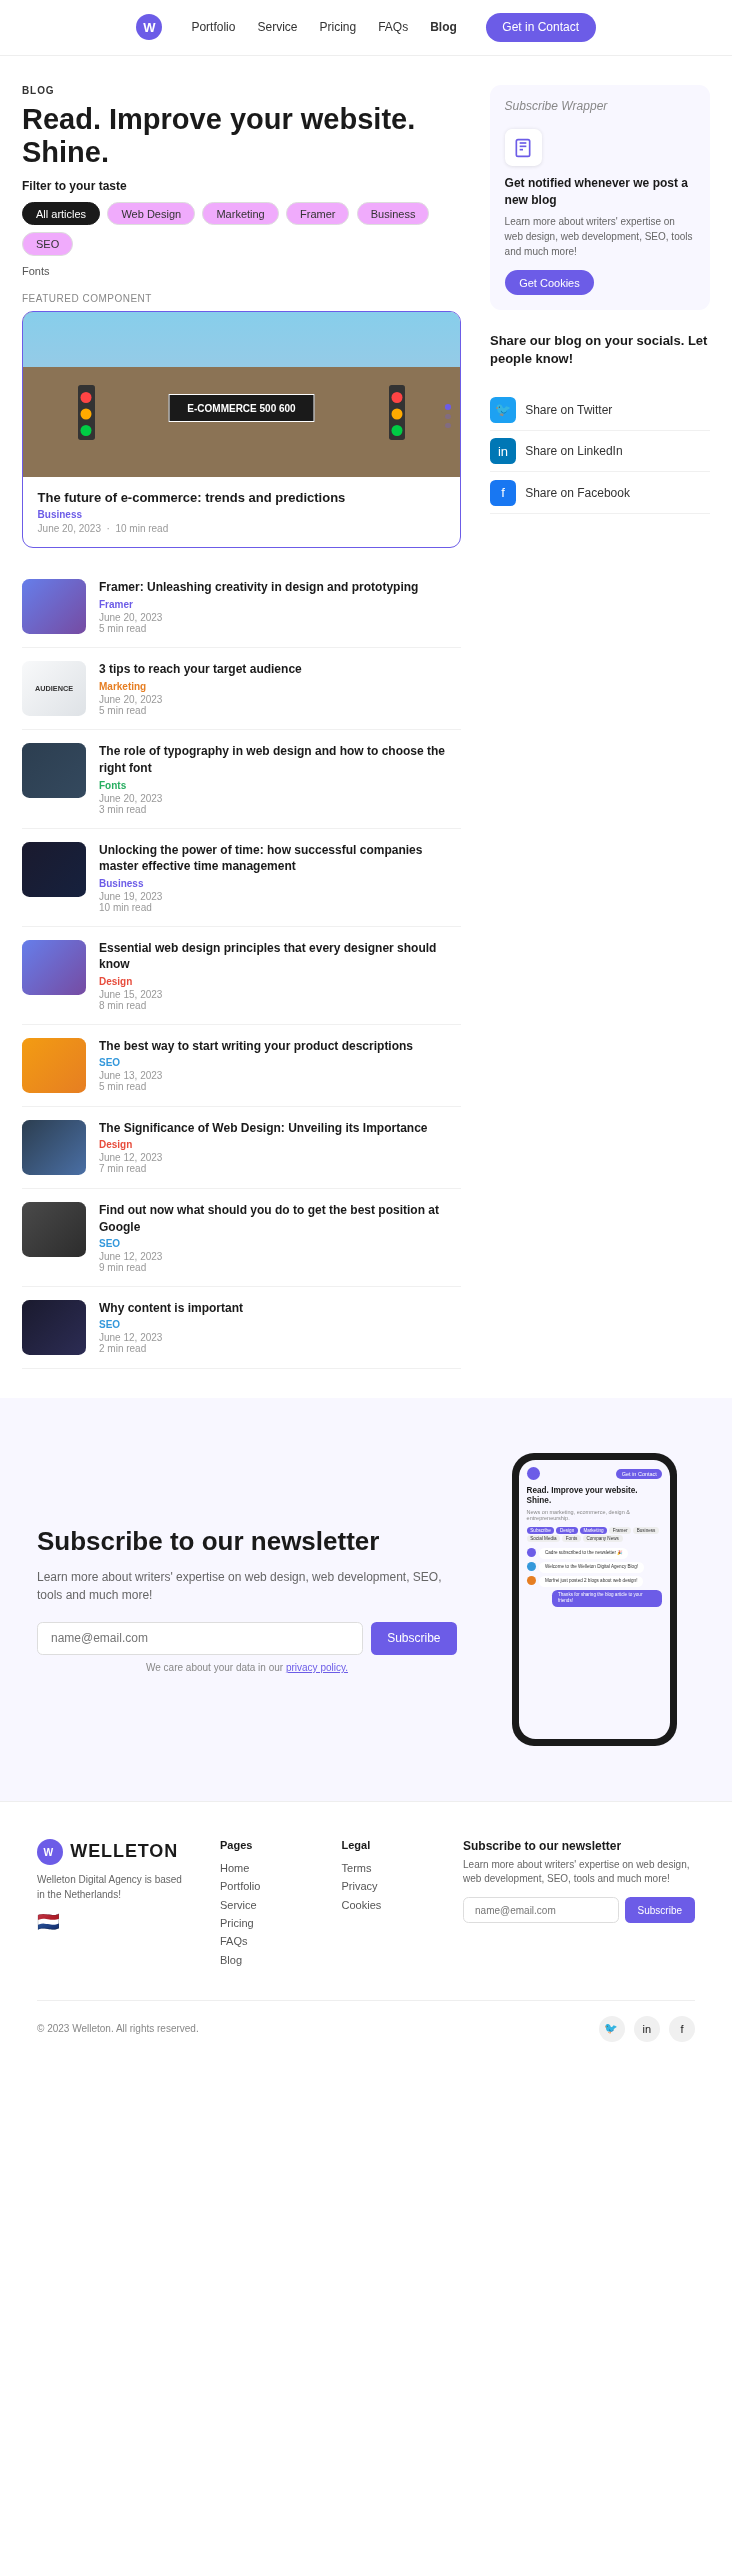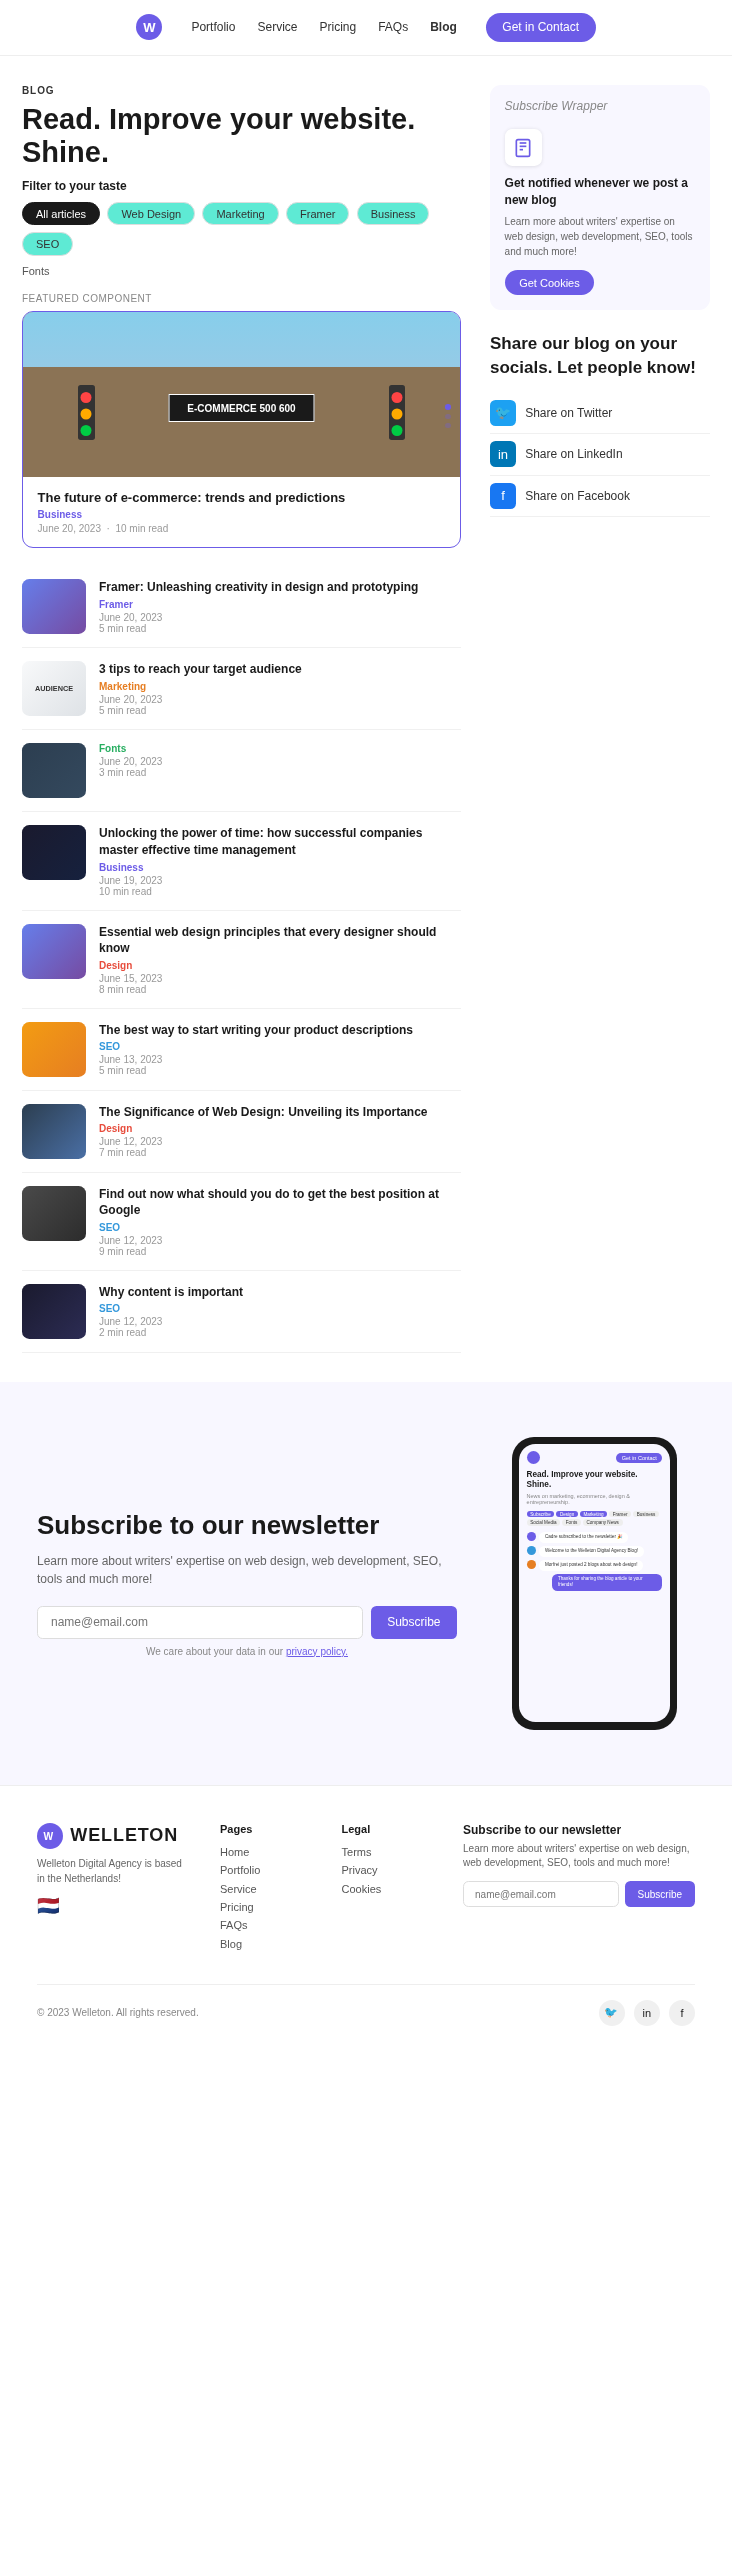--- a/index.html
+++ b/index.html
@@ -19,21 +19,21 @@
     .side-col { width: 220px; flex-shrink: 0; }
 
     
     .blog-label { font-size: 10px; font-weight: 700; color: #333; letter-spacing: 0.9px; text-transform: uppercase; margin-bottom: 7.3px; }
     .blog-title { font-size: 29px; font-weight: 800; line-height: 1.15; margin-bottom: 9.2px; }
     .blog-desc { font-size: 12px; color: #666; margin-bottom: 18.3px; line-height: 1.5; }
 
     
     .filter-label { font-size: 12px; font-weight: 600; margin-bottom: 9.2px; }
     .filter-tags { display: flex; flex-wrap: wrap; gap: 7.3px; margin-bottom: 7.3px; }
-    .tag { padding: 4.6px 13px; border-radius: 18.3px; font-size: 11px; cursor: pointer; border: 0.9px solid #ddd; background: #5eead4; color: #333; }
+    .tag { padding: 4.6px 13px; border-radius: 18.3px; font-size: 11px; cursor: pointer; border: 0.9px solid #ddd; background: #f0abfc; color: #333; }
     .tag.active { background: #1a1a1a; color: #fff; border-color: #1a1a1a; }
     .tag-secondary { font-size: 11px; color: #555; padding: 1.8px 0; cursor: pointer; }
 
     
     .featured-label { font-size: 10px; color: #888; margin-bottom: 7.3px; text-transform: uppercase; letter-spacing: 0.5px; }
     .featured-card { border: 1.4px solid #6c5ce7; border-radius: 11px; overflow: hidden; margin-bottom: 18.3px; position: relative; }
     .featured-img { width: 100%; height: 165px; background: linear-gradient(135deg, #8B7355 0%, #d4c5a9 40%, #87CEEB 100%); display: flex; align-items: center; justify-content: center; overflow: hidden; }
     .ecommerce-scene { width: 100%; height: 100%; background: linear-gradient(180deg, #87CEEB 0%, #b0c4de 100%); position: relative; display: flex; align-items: flex-end; justify-content: center; }
     .building { position: absolute; bottom: 0; left: 0; right: 0; height: 110px; background: #8B7355; }
     .sign-board { position: absolute; bottom: 55px; left: 50%; transform: translateX(-50%); background: #1a1a1a; color: #fff; padding: 7.3px 18.3px; font-size: 10px; font-weight: 700; border: 1.8px solid #fff; white-space: nowrap; }
@@ -67,21 +67,21 @@
     .cat-seo { color: #3498db; }
 
     
     .sidebar-subscribe { background: #f8f7ff; border-radius: 11px; padding: 14.6px; margin-bottom: 22px; }
     .sidebar-subscribe-header { font-size: 12px; color: #888; margin-bottom: 16px; font-style: italic; }
     .sidebar-subscribe-title { font-size: 12px; font-weight: 700; margin-bottom: 5.5px; line-height: 1.4; }
     .sidebar-subscribe-desc { font-size: 10px; color: #666; margin-bottom: 11px; line-height: 1.5; }
     .sidebar-icon { width: 37px; height: 37px; background: #fff; border-radius: 7.3px; display: flex; align-items: center; justify-content: center; margin-bottom: 9.2px; box-shadow: 0 0.9px 3.7px rgba(0,0,0,0.1); }
     .btn-notify { background: #6c5ce7; color: #fff; border: none; padding: 6.4px 14.6px; border-radius: 18.3px; font-size: 11px; cursor: pointer; }
 
-    .sidebar-share-title { font-size: 17px; font-weight: 700; margin-bottom: 13px; line-height: 1.4; }
+    .sidebar-share-title { font-size: 13px; font-weight: 700; margin-bottom: 21px; line-height: 1.4; }
     .share-item { display: flex; align-items: center; gap: 9.2px; padding: 7.3px 0; cursor: pointer; font-size: 12px; color: #333; text-decoration: none; border-bottom: 0.9px solid #f0f0f0; }
     .share-icon { width: 26px; height: 26px; border-radius: 5.5px; display: flex; align-items: center; justify-content: center; font-size: 13px; }
     .share-icon.twitter { background: #1da1f2; color: #fff; }
     .share-icon.linkedin { background: #0077b5; color: #fff; }
     .share-icon.facebook { background: #1877f2; color: #fff; }
 
     
     .subscribe-section { background: #f8f7ff; padding: 55px 37px; display: flex; gap: 37px; align-items: center; }
     .subscribe-left { flex: 1; }
     .subscribe-title { font-size: 26px; font-weight: 800; margin-bottom: 11px; line-height: 1.2; }
@@ -232,20 +232,21 @@
       <div class="post-cat cat-marketing">Marketing</div>
       <div class="post-date">June 20, 2023</div>
       <div class="post-read">5 min read</div>
     </div>
   </div>
         <div class="post-card">
     <div class="post-thumb thumb-typography">
       
     </div>
     <div class="post-info">
+      <div class="post-title">The role of typography in web design and how to choose the right font</div>
       <div class="post-cat cat-fonts">Fonts</div>
       <div class="post-date">June 20, 2023</div>
       <div class="post-read">3 min read</div>
     </div>
   </div>
         <div class="post-card">
     <div class="post-thumb thumb-time">
       
     </div>
     <div class="post-info">

